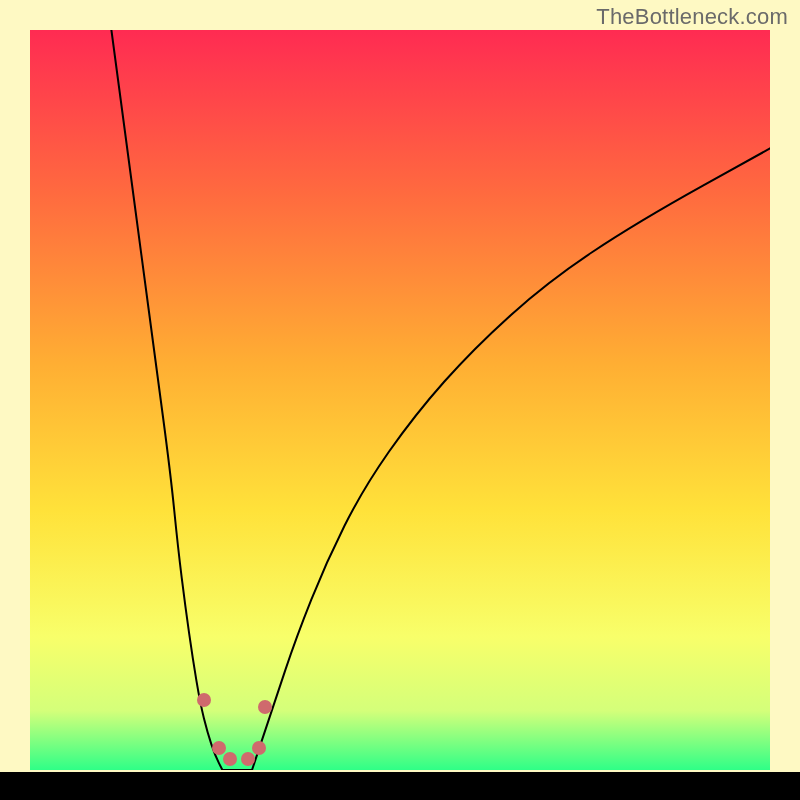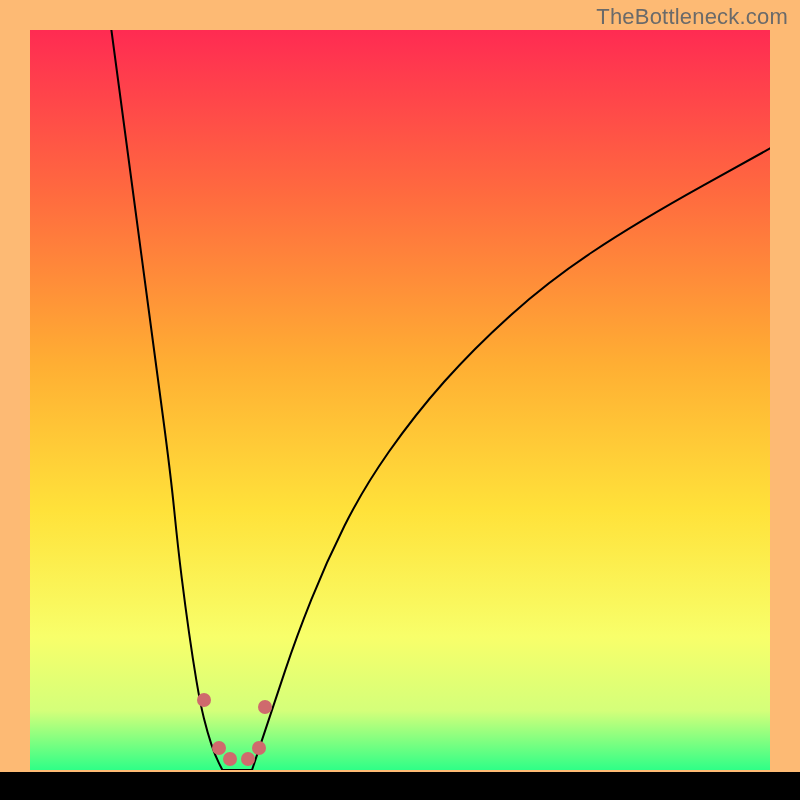--- a/index.html
+++ b/index.html
@@ -10,21 +10,21 @@
     background: #000000;
     overflow: hidden;
     font-family: Arial, Helvetica, sans-serif;
   }
   .frame {
     position: absolute;
     left: 0;
     top: 0;
     width: 800px;
     height: 772px;
-    background: #fdba74;
+    background: #fef9c3;
   }
   .plot-area {
     position: absolute;
     overflow: hidden;
   }
   .gradient {
     position: absolute;
     left: 0; top: 0; right: 0; bottom: 0;
   }
   .watermark {

